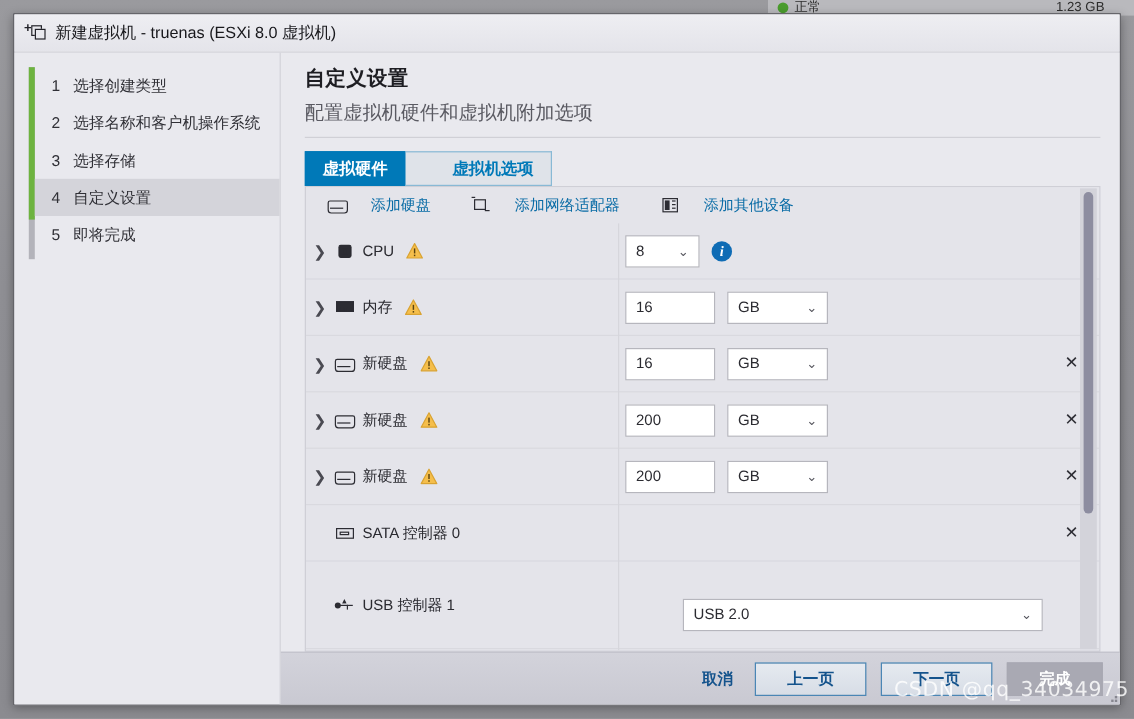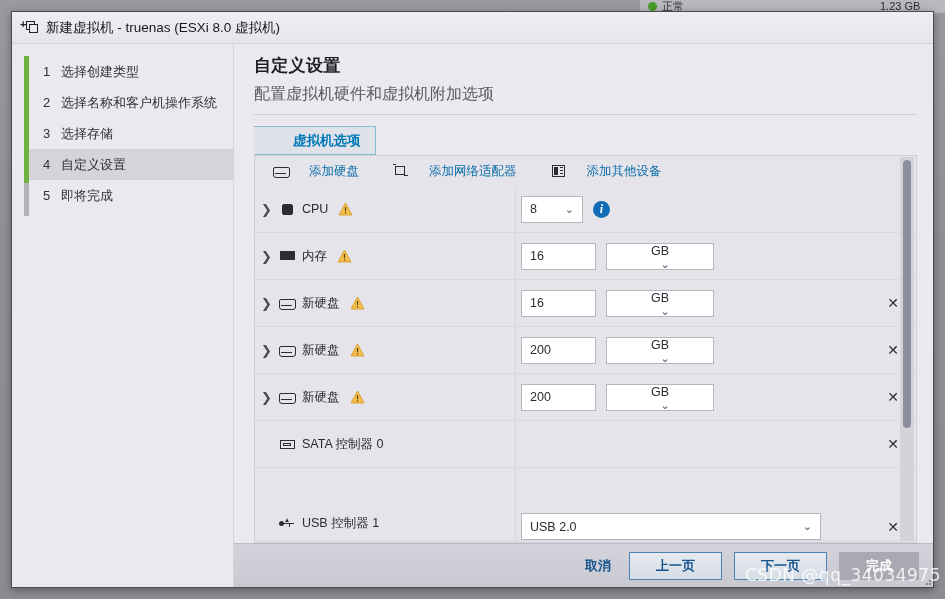--- a/index.html
+++ b/index.html
@@ -302,21 +302,21 @@
   }
   .selbox {
     height: 27px; border: 1px solid #b6b6bd; background: #fff;
     font-size: 12.5px; color: #2b2b31;
     padding: 0 8px; display: flex; align-items: center;
     justify-content: space-between; cursor: pointer;
   }
   .selbox .cv { color: #55555d; font-size: 11px; margin-left: 10px; }
   .w-cpu { width: 62px; }
   .w-num { width: 75px; }
-  .w-unit { width: 108px; flex-direction: column; }
+  .w-unit { width: 84px; }
   .w-usb { width: 300px; }
 
   .info-ico {
     width: 17px; height: 17px; border-radius: 50%;
     background: #0f6cb5; color: #fff;
     font-size: 12px; font-weight: 700; font-style: italic;
     display: flex; align-items: center; justify-content: center;
     font-family: "Liberation Serif", serif;
     flex: 0 0 17px;
   }
@@ -431,20 +431,21 @@
 
     <div id="content">
 
       <div id="content-head">
         <div id="page-title">自定义设置</div>
         <div id="page-sub">配置虚拟机硬件和虚拟机附加选项</div>
         <div id="head-rule"></div>
       </div>
 
       <div id="tabs">
+        <div class="tab active">虚拟硬件</div>
         <div class="tab inactive">虚拟机选项</div>
       </div>
 
       <div id="hw-panel">
 
         <div id="hw-toolbar">
           <div class="tb-item">
             <span class="tb-ico ico-disk"></span>
             <span class="lbl">添加硬盘</span>
           </div>
@@ -616,21 +617,21 @@
                   <i class="pin"></i>
               </span>
               <span>SATA 控制器 0</span>
             </div>
             <div class="cell-value"></div>
             <div class="cell-remove">
               <span class="x-btn">✕</span>
             </div>
           </div>
 
-          <div class="hw-row" style="min-height:72px; align-items:flex-end;">
+          <div class="hw-row" style="min-height:72px; align-items:center;gap:48px;">
             <div class="cell-label" style="padding-left:24px; min-height:34px;">
               <span class="dev-ico ico-usb">
                 <i class="stem"></i>
                   <i class="dot"></i>
                   <i class="a2"></i>
                   <i class="a3"></i>
               </span>
               <span>USB 控制器 1</span>
             </div>
             <div class="cell-value" style="flex-direction:column; align-items:flex-start; gap:6px; padding-top:16px; min-height:34px;">

